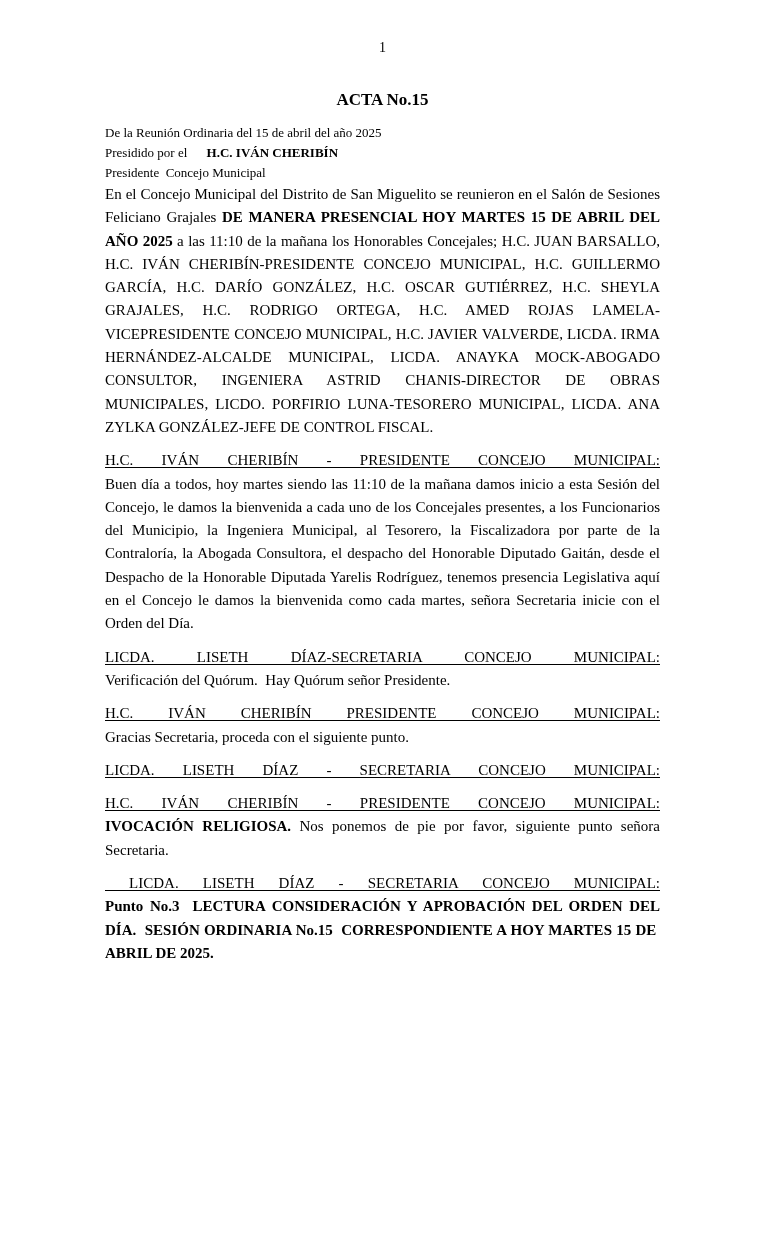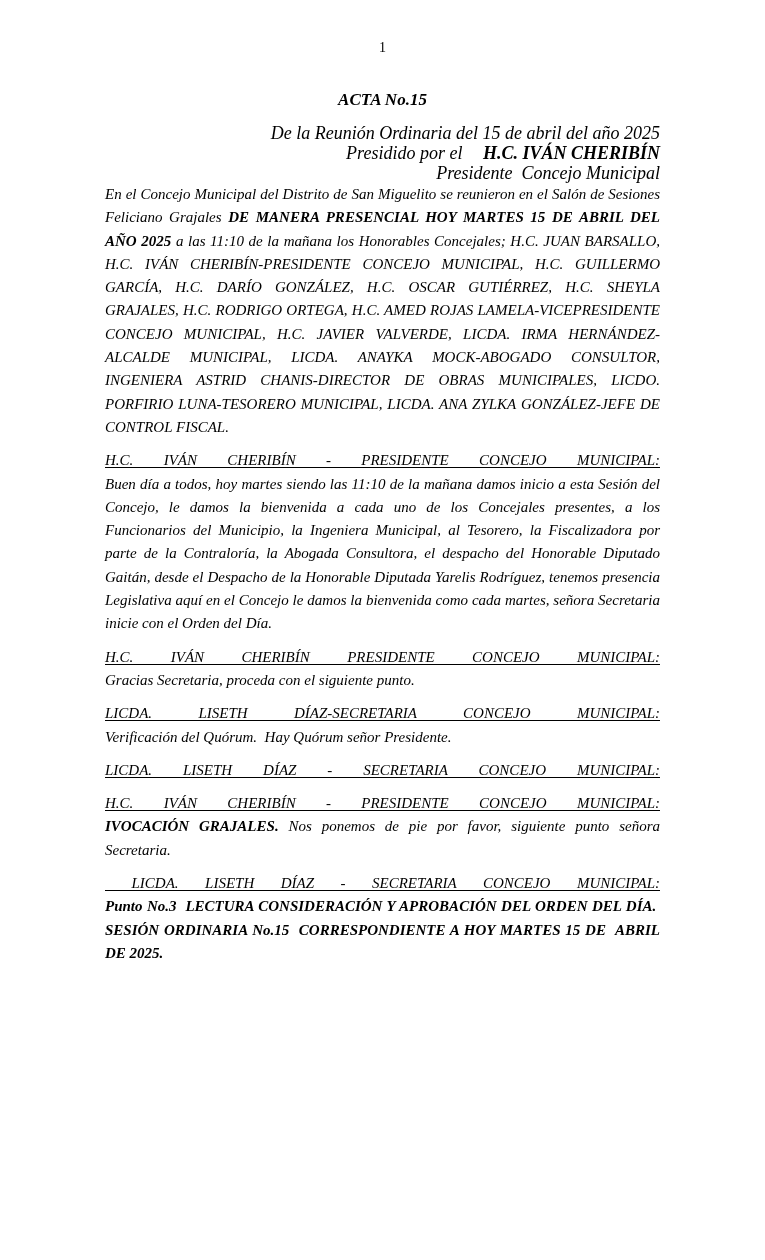--- a/index.html
+++ b/index.html
@@ -23,32 +23,31 @@
     width: 100%;
     text-align: center;
     font-size: 14px;
     line-height: 14px;
   }
   .content {
     position: absolute;
     left: 105px;
     top: 90px;
     width: 555px;
-    font-style: italic;
   }
   .doc-title {
     margin: 0 0 13px 0;
     text-align: center;
     font-size: 17px;
     font-weight: bold;
     line-height: 20px;
   }
   .subtitle {
-    text-align: right;
-    font-size: 18px;
+    text-align: left;
+    font-size: 13px;
     line-height: 20px;
   }
   .subtitle .bold { font-weight: bold; margin-left: 16px; }
   .sections {
     font-size: 15px;
     line-height: 23.3px;
   }
   .section {
     margin: 0 0 10px 0;
     text-align: justify;
@@ -83,36 +82,36 @@
 
     <div class="body-text"><span>En el Concejo Municipal del Distrito de San Miguelito se reunieron en el Salón de Sesiones Feliciano Grajales </span><span class="bold">DE MANERA PRESENCIAL HOY MARTES 15 DE ABRIL DEL AÑO 2025</span><span> a las 11:10 de la mañana los Honorables Concejales; H.C. JUAN BARSALLO, H.C. IVÁN CHERIBÍN-PRESIDENTE CONCEJO MUNICIPAL, H.C. GUILLERMO GARCÍA, H.C. DARÍO GONZÁLEZ, H.C. OSCAR GUTIÉRREZ, H.C. SHEYLA GRAJALES, H.C. RODRIGO ORTEGA, H.C. AMED ROJAS LAMELA-VICEPRESIDENTE CONCEJO MUNICIPAL, H.C. JAVIER VALVERDE, LICDA. IRMA HERNÁNDEZ-ALCALDE MUNICIPAL, LICDA. ANAYKA MOCK-ABOGADO CONSULTOR, INGENIERA ASTRID CHANIS-DIRECTOR DE OBRAS MUNICIPALES, LICDO. PORFIRIO LUNA-TESORERO MUNICIPAL, LICDA. ANA ZYLKA GONZÁLEZ-JEFE DE CONTROL FISCAL.</span></div>
   </div>
 
   <div class="section">
     <div class="speaker">H.C. IVÁN CHERIBÍN - PRESIDENTE CONCEJO MUNICIPAL:</div>
     <div class="body-text"><span>Buen día a todos, hoy martes siendo las 11:10 de la mañana damos inicio a esta Sesión del Concejo, le damos la bienvenida a cada uno de los Concejales presentes, a los Funcionarios del Municipio, la Ingeniera Municipal, al Tesorero, la Fiscalizadora por parte de la Contraloría, la Abogada Consultora, el despacho del Honorable Diputado Gaitán, desde el Despacho de la Honorable Diputada Yarelis Rodríguez, tenemos presencia Legislativa aquí en el Concejo le damos la bienvenida como cada martes, señora Secretaria inicie con el Orden del Día.</span></div>
   </div>
 
   <div class="section">
-    <div class="speaker">H.C. IVÁN CHERIBÍN PRESIDENTE CONCEJO MUNICIPAL:</div>
-    <div class="body-text"><span>Gracias Secretaria, proceda con el siguiente punto.</span></div>
+    <div class="speaker">LICDA. LISETH DÍAZ-SECRETARIA CONCEJO MUNICIPAL:</div>
+    <div class="body-text"><span>Verificación del Quórum.&nbsp; Hay Quórum señor Presidente.</span></div>
   </div>
 
   <div class="section">
-    <div class="speaker">LICDA. LISETH DÍAZ-SECRETARIA CONCEJO MUNICIPAL:</div>
-    <div class="body-text"><span>Verificación del Quórum.&nbsp; Hay Quórum señor Presidente.</span></div>
+    <div class="speaker">H.C. IVÁN CHERIBÍN PRESIDENTE CONCEJO MUNICIPAL:</div>
+    <div class="body-text"><span>Gracias Secretaria, proceda con el siguiente punto.</span></div>
   </div>
 
   <div class="section">
     <div class="speaker">LICDA. LISETH DÍAZ - SECRETARIA CONCEJO MUNICIPAL:</div>
   </div>
 
   <div class="section">
     <div class="speaker">H.C. IVÁN CHERIBÍN - PRESIDENTE CONCEJO MUNICIPAL:</div>
-    <div class="body-text"><span class="bold">IVOCACIÓN GRAJALES.</span><span> Nos ponemos de pie por favor, siguiente punto señora Secretaria.</span></div>
+    <div class="body-text"><span class="bold">IVOCACIÓN RELIGIOSA.</span><span> Nos ponemos de pie por favor, siguiente punto señora Secretaria.</span></div>
   </div>
 
   <div class="section">
     <div class="speaker">&nbsp;LICDA. LISETH DÍAZ - SECRETARIA CONCEJO MUNICIPAL:</div>
     <div class="body-text"><span class="bold">Punto No.3&nbsp; LECTURA CONSIDERACIÓN Y APROBACIÓN DEL ORDEN DEL DÍA.&nbsp; SESIÓN ORDINARIA No.15&nbsp; CORRESPONDIENTE A HOY MARTES 15 DE&nbsp; ABRIL DE 2025.</span></div>
   </div>
 </div>
   </div>
 </div>
 

